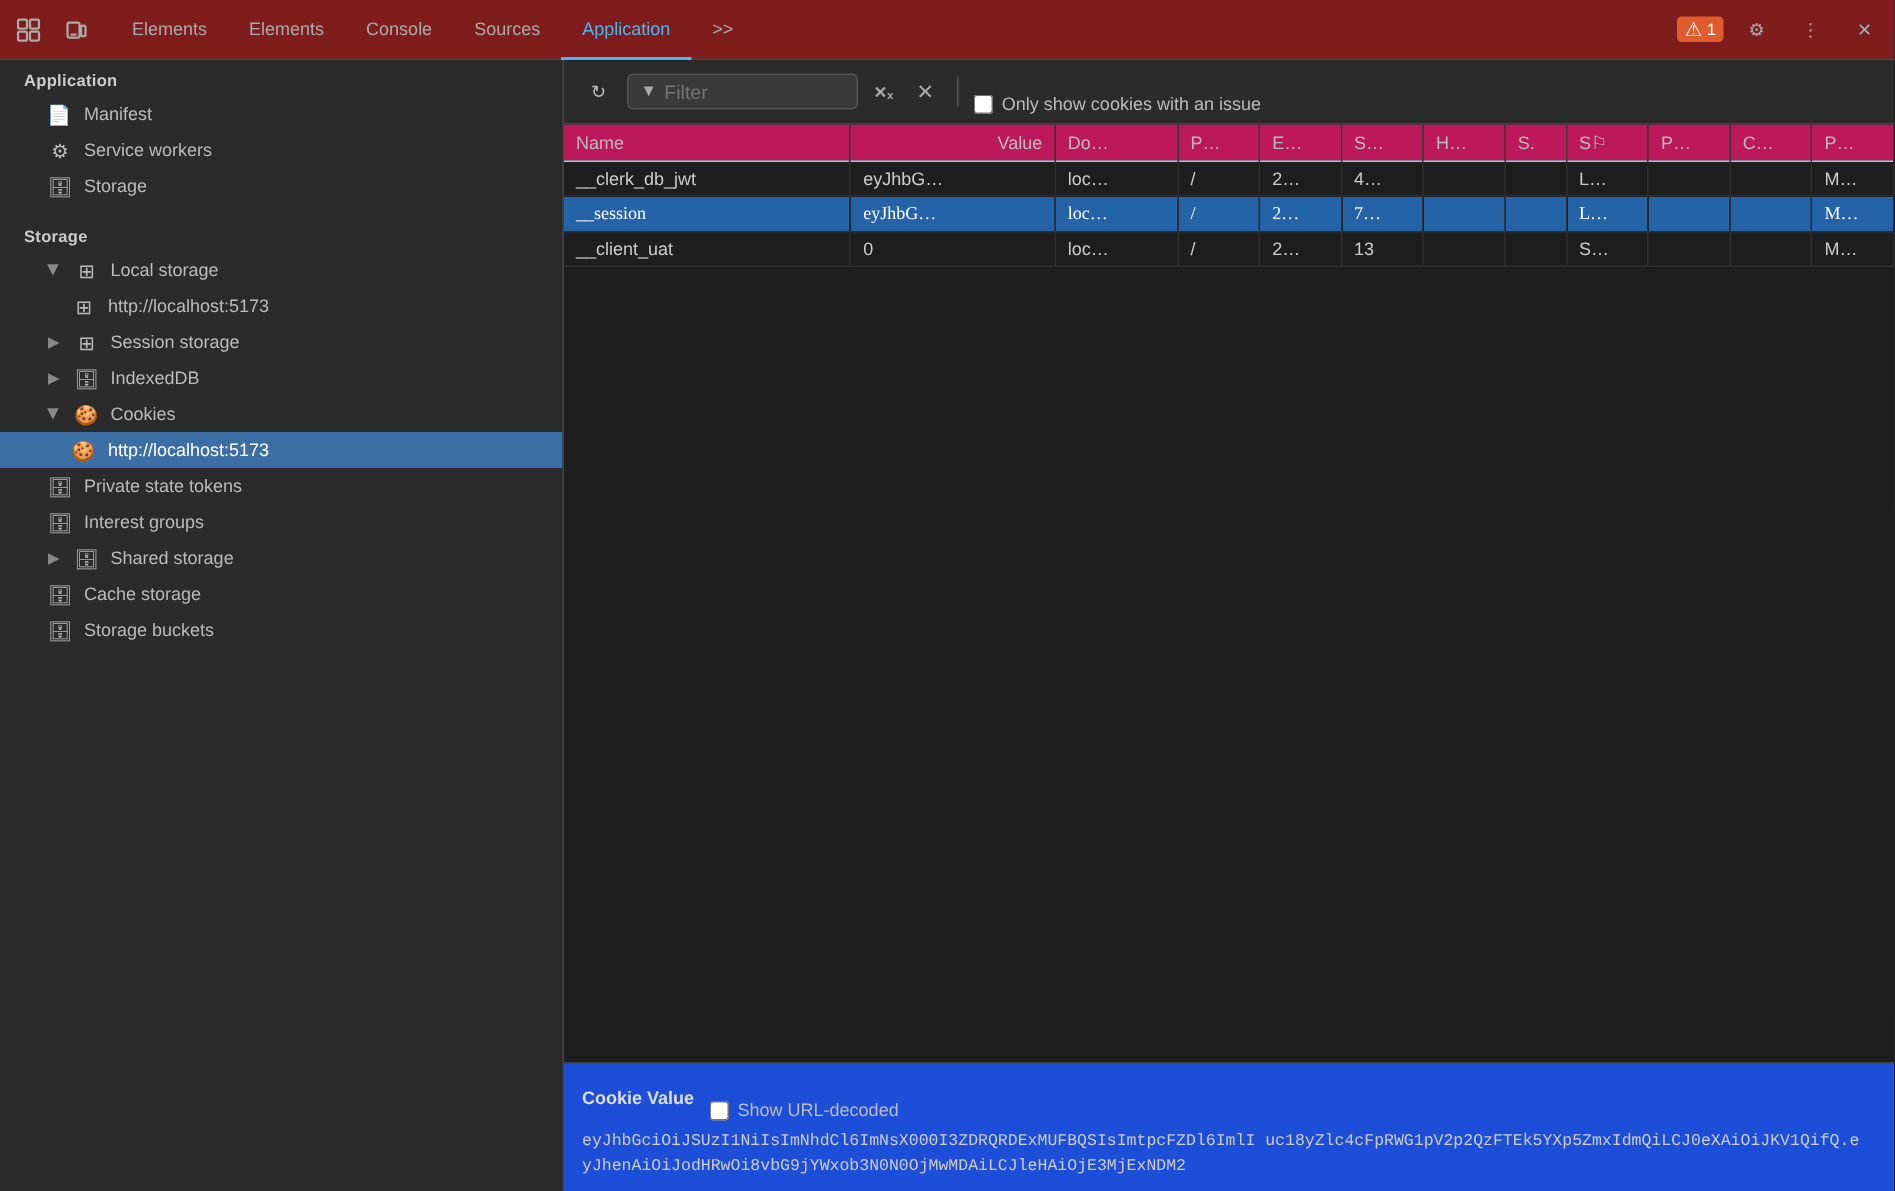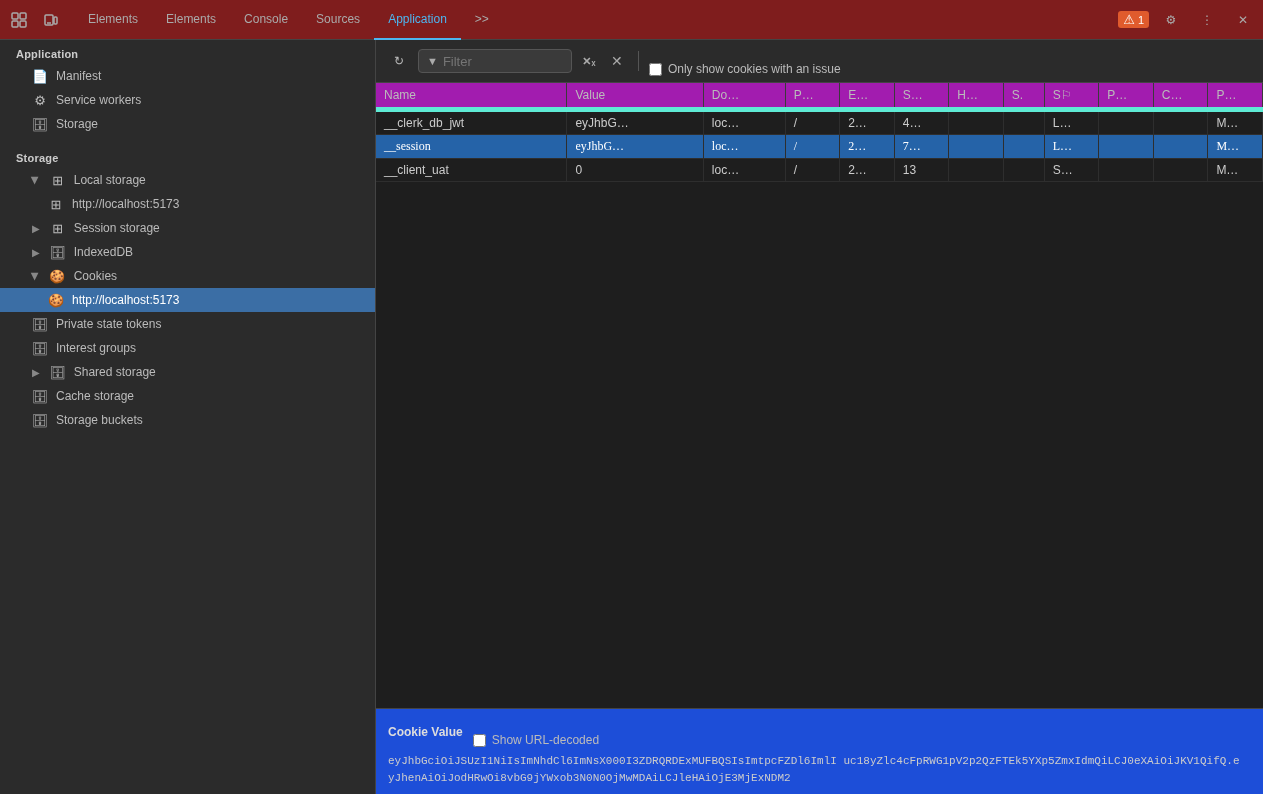--- a/index.html
+++ b/index.html
@@ -206,22 +206,22 @@
     .table-container {
       flex: 1;
       overflow: auto;
     }
     table {
       width: 100%;
       border-collapse: collapse;
       font-size: 12px;
     }
     thead tr {
-      background: #a21caf;
-      border-bottom: 5px solid #5eead4;
+      background: #be185d;
+      border-bottom: 1px solid #5eead4;
     }
     th {
       text-align: left;
       padding: 5px 8px;
       color: #bbb;
       font-weight: 500;
       border-right: 1px solid #3a3a3a;
       white-space: nowrap;
       user-select: none;
       cursor: pointer;
@@ -426,21 +426,21 @@
         <input type="checkbox" style="">
         <span>Only show cookies with an issue</span>
       </label>
     </div>
 
     <div class="table-container">
       <table>
         <thead>
           <tr>
             <th style="min-width:140px;">Name</th>
-            <th style="min-width:100px;">Value</th>
+            <th style="min-width:100px;text-align:right;">Value</th>
             <th style="min-width:60px;">Do…</th>
             <th style="min-width:40px;">P…</th>
             <th style="min-width:40px;">E…</th>
             <th style="min-width:40px;">S…</th>
             <th style="min-width:40px;">H…</th>
             <th style="min-width:30px;">S.</th>
             <th style="min-width:40px;">S⚐</th>
             <th style="min-width:40px;">P…</th>
             <th style="min-width:40px;">C…</th>
             <th style="min-width:40px;">P…</th>

